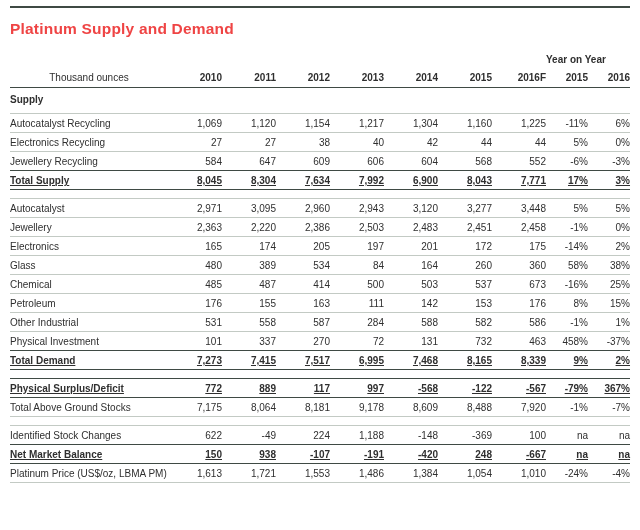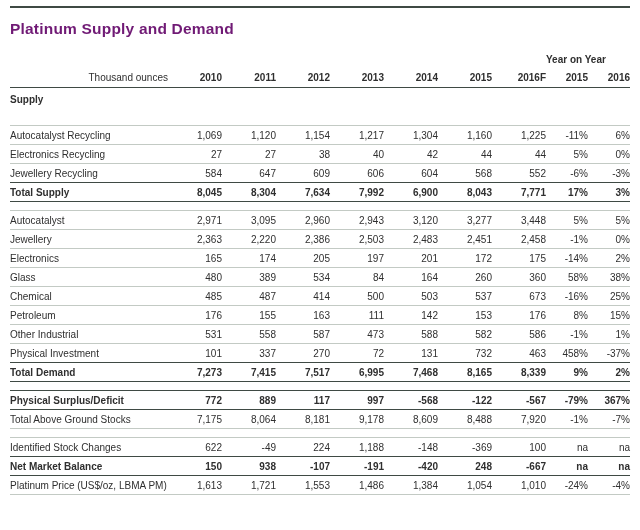--- a/index.html
+++ b/index.html
@@ -6,40 +6,41 @@
   html, body { background: #ffffff; }
   body {
     width: 640px; height: 530px;
     padding: 6px 10px 0 10px;
     font-family: "Liberation Sans", "DejaVu Sans", sans-serif;
     color: #2f2f2f;
     overflow: hidden;
   }
   .top-rule { border-top: 2px solid #3f4a44; margin-bottom: 12px; }
   h1 {
-    font-size: 15.5px; font-weight: bold; color: #701a75;
+    font-size: 15.5px; font-weight: bold; color: #ef4444;
     letter-spacing: 0.2px; margin-bottom: 16px;
   }
   table { width: 620px; border-collapse: collapse; table-layout: fixed; }
   td, th { font-size: 10px; vertical-align: bottom; }
   th { text-align: right; font-weight: bold; }
-  th.label { text-align: right; font-weight: normal; }
+  th.label { text-align: center; font-weight: normal; }
   .yoy-cell { font-weight: bold; padding-bottom: 4px; font-size: 10px; }
   #header-row th { border-bottom: 1.5px solid #3f4a44; padding: 3px 0 4px; }
   .num { text-align: right; }
   .label { text-align: left; }
   .data-row td { padding: 4px 0 3px; border-top: 1px solid #c3cac4; }
   .data-row.after-emphasis td { border-top: none; }
   .data-row.group-end td { border-bottom: 1px solid #c3cac4; }
   .data-row.emphasis td {
     font-weight: bold;
     border-top: 1.5px solid #3f4a44;
     border-bottom: 1.5px solid #3f4a44;
+    text-decoration: underline;
   }
-  tr.section td { font-weight: bold; padding: 6px 0 20px; }
+  tr.section td { font-weight: bold; padding: 6px 0 8px; }
   tr.spacer td { height: 9px; }
 </style>
 </head>
 <body>
 
 <div class="top-rule"></div>
 
 <h1>Platinum Supply and Demand</h1>
 
 <table>
@@ -198,21 +199,21 @@
         <td class="num">153</td>
         <td class="num">176</td>
         <td class="num">8%</td>
         <td class="num">15%</td>
       </tr>
       <tr class="data-row">
         <td class="label">Other Industrial</td>
         <td class="num">531</td>
         <td class="num">558</td>
         <td class="num">587</td>
-        <td class="num">473</td>
+        <td class="num">284</td>
         <td class="num">588</td>
         <td class="num">582</td>
         <td class="num">586</td>
         <td class="num">-1%</td>
         <td class="num">1%</td>
       </tr>
       <tr class="data-row">
         <td class="label">Physical Investment</td>
         <td class="num">101</td>
         <td class="num">337</td>

